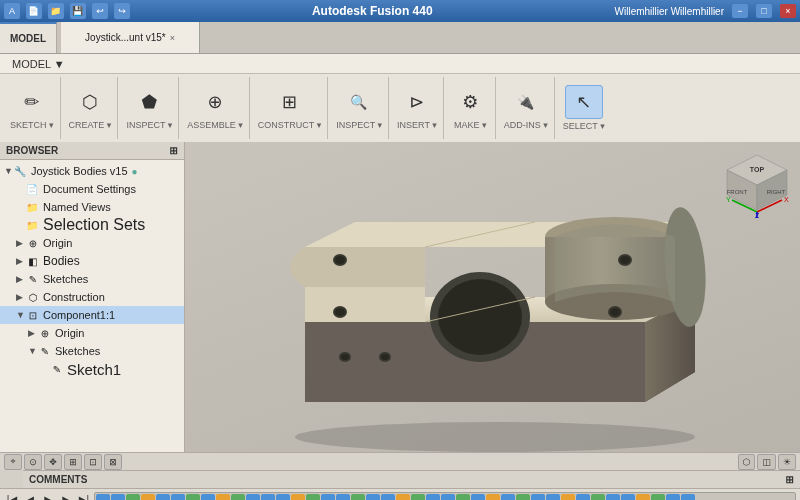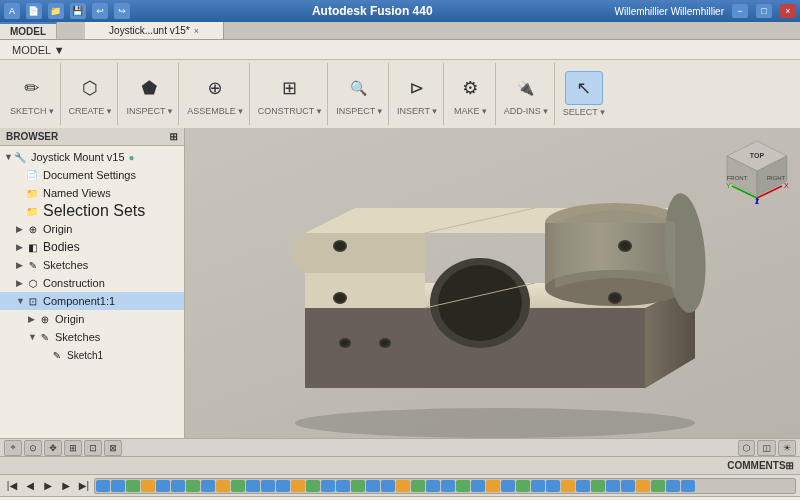--- a/index.html
+++ b/index.html
@@ -221,21 +221,22 @@
     #comments-bar {
       height: 18px;
       background: #d8d4cc;
       border-top: 1px solid #b0aaa0;
       display: flex;
       align-items: center;
       padding: 0 6px;
       font-size: 10px;
       font-weight: bold;
       color: #333;
-      justify-content: flex-end;
+      justify-content: space-between;
+      margin-left: 23px;
     }
 
     
     #text-commands {
       height: 18px;
       background: #f0ece4;
       border-top: 1px solid #b0aaa0;
       display: flex;
       align-items: center;
       padding: 0 6px;
@@ -287,21 +288,21 @@
   </div>
   <div style="font-size:12px; font-weight:bold;">Autodesk Fusion 440</div>
   <div id="titlebar-right">
     <span style="font-size:10px;">Willemhillier Willemhillier</span>
     <div class="win-btn">−</div>
     <div class="win-btn">□</div>
     <div class="win-btn close">×</div>
   </div>
 </div>
 
-<div style="display:flex; height:18px; background:#c8c4bc; border-bottom:1px solid #a0a09a;gap:24px;">
+<div style="display:flex; height:32px; background:#c8c4bc; border-bottom:1px solid #a0a09a;">
   <div class="ws-tab active" style="font-size:10px; padding: 0 10px; background:#e8e4dc; border-top:2px solid #4a7fbf; border-right:1px solid #b0aaa0; height:100%; display:flex; align-items:center; font-weight:bold;">MODEL</div>
   <div style="display:flex; align-items:center; flex:1; padding-left:4px; gap:2px;">
     <div class="file-tab active">
       <span>Joystick...unt v15*</span>
       <span class="tab-close">×</span>
     </div>
   </div>
 </div>
 
 <div id="menu-bar">
@@ -381,21 +382,21 @@
     <div id="browser-header">
       <span>BROWSER</span>
       <span style="cursor:pointer;">⊞</span>
     </div>
     <div id="browser-content">
 
     <div class="tree-item">
       <span class="tree-indent" style="width:0px; min-width:0px;"></span>
       <span class="tree-arrow">▼</span>
       <span class="tree-icon">🔧</span>
-      <span style="font-size:11px;">Joystick Mount v15</span>
+      <span style="font-size:11px;">Joystick Bodies v15</span>
       <span style="margin-left:4px; color:#5a9; font-size:10px;">●</span>
     </div>
         <div class="tree-item">
       <span class="tree-indent" style="width:12px; min-width:12px;"></span>
       <span class="tree-arrow"> </span>
       <span class="tree-icon">📄</span>
       <span style="font-size:11px;">Document Settings</span>
 
     </div>
         <div class="tree-item">
@@ -458,21 +459,21 @@
       <span class="tree-indent" style="width:24px; min-width:24px;"></span>
       <span class="tree-arrow">▼</span>
       <span class="tree-icon">✎</span>
       <span style="font-size:11px;">Sketches</span>
 
     </div>
         <div class="tree-item">
       <span class="tree-indent" style="width:36px; min-width:36px;"></span>
       <span class="tree-arrow"> </span>
       <span class="tree-icon">✎</span>
-      <span style="font-size:10px;">Sketch1</span>
+      <span style="font-size:15px;">Sketch1</span>
 
     </div>
       </div>
   </div>
 
   <div id="viewport">
 
     <svg id="model-svg" viewBox="0 0 615 310" preserveAspectRatio="xMidYMid meet">
       <defs>
         <linearGradient id="topFace" x1="0" y1="0" x2="0" y2="1">

